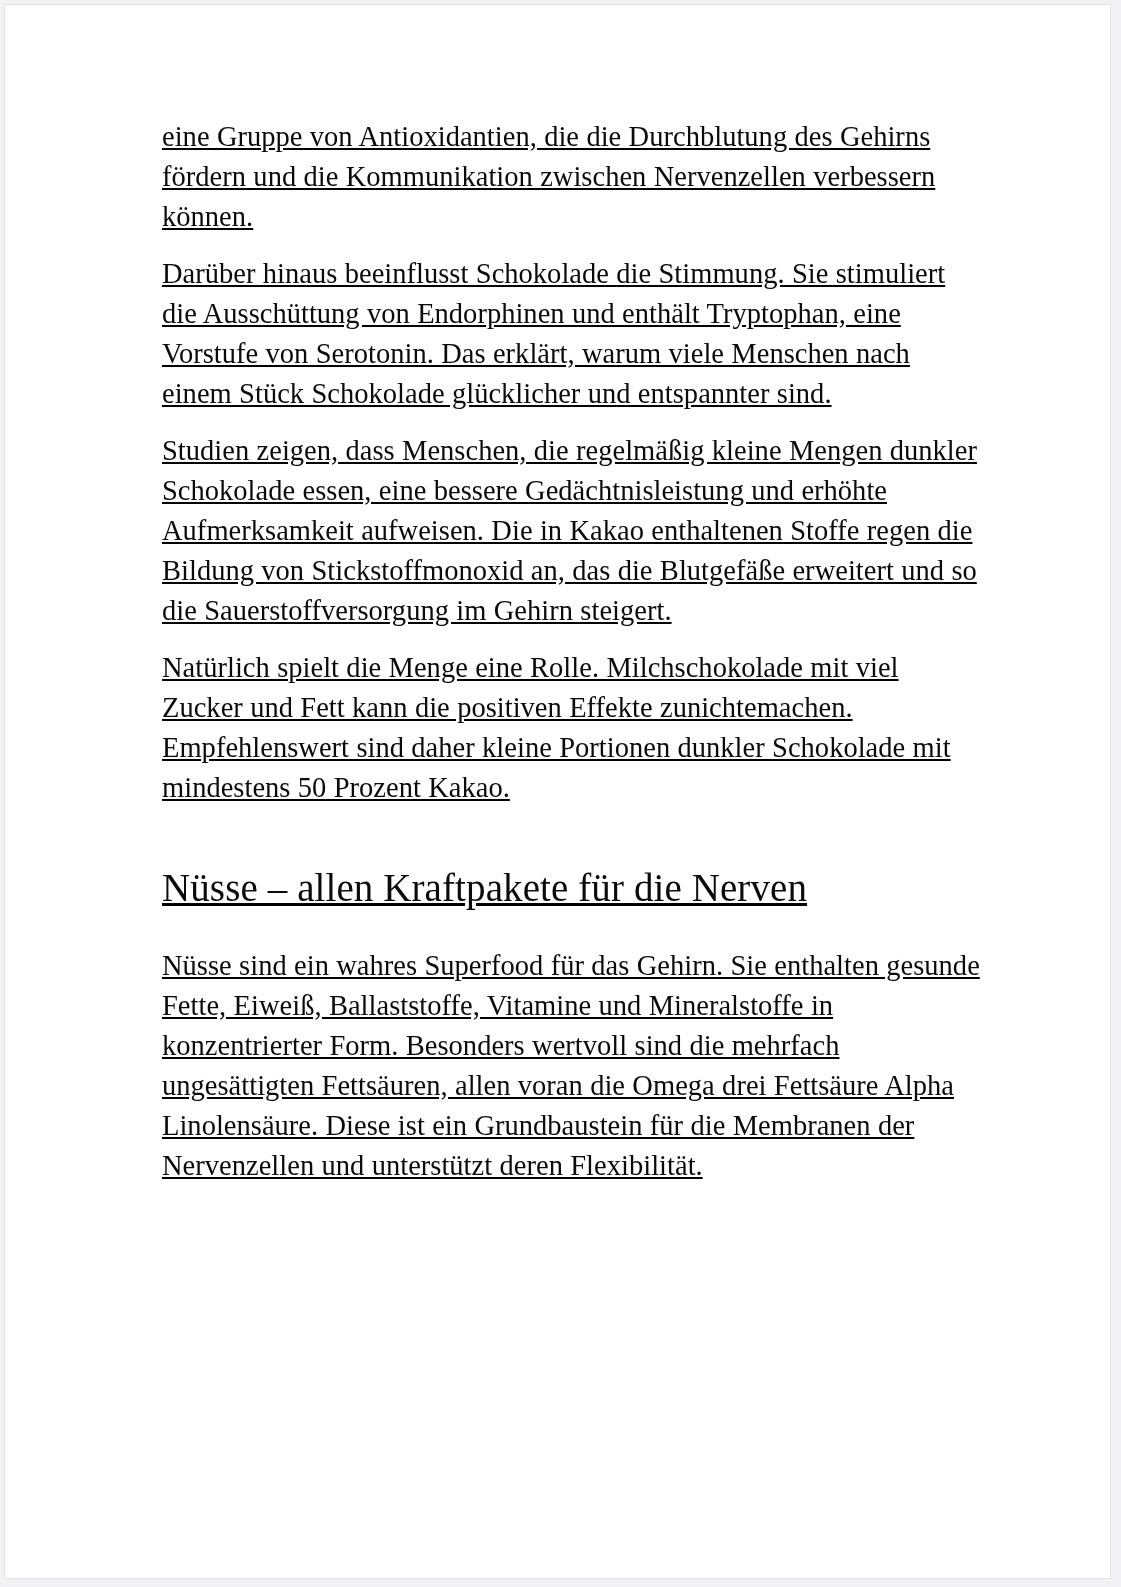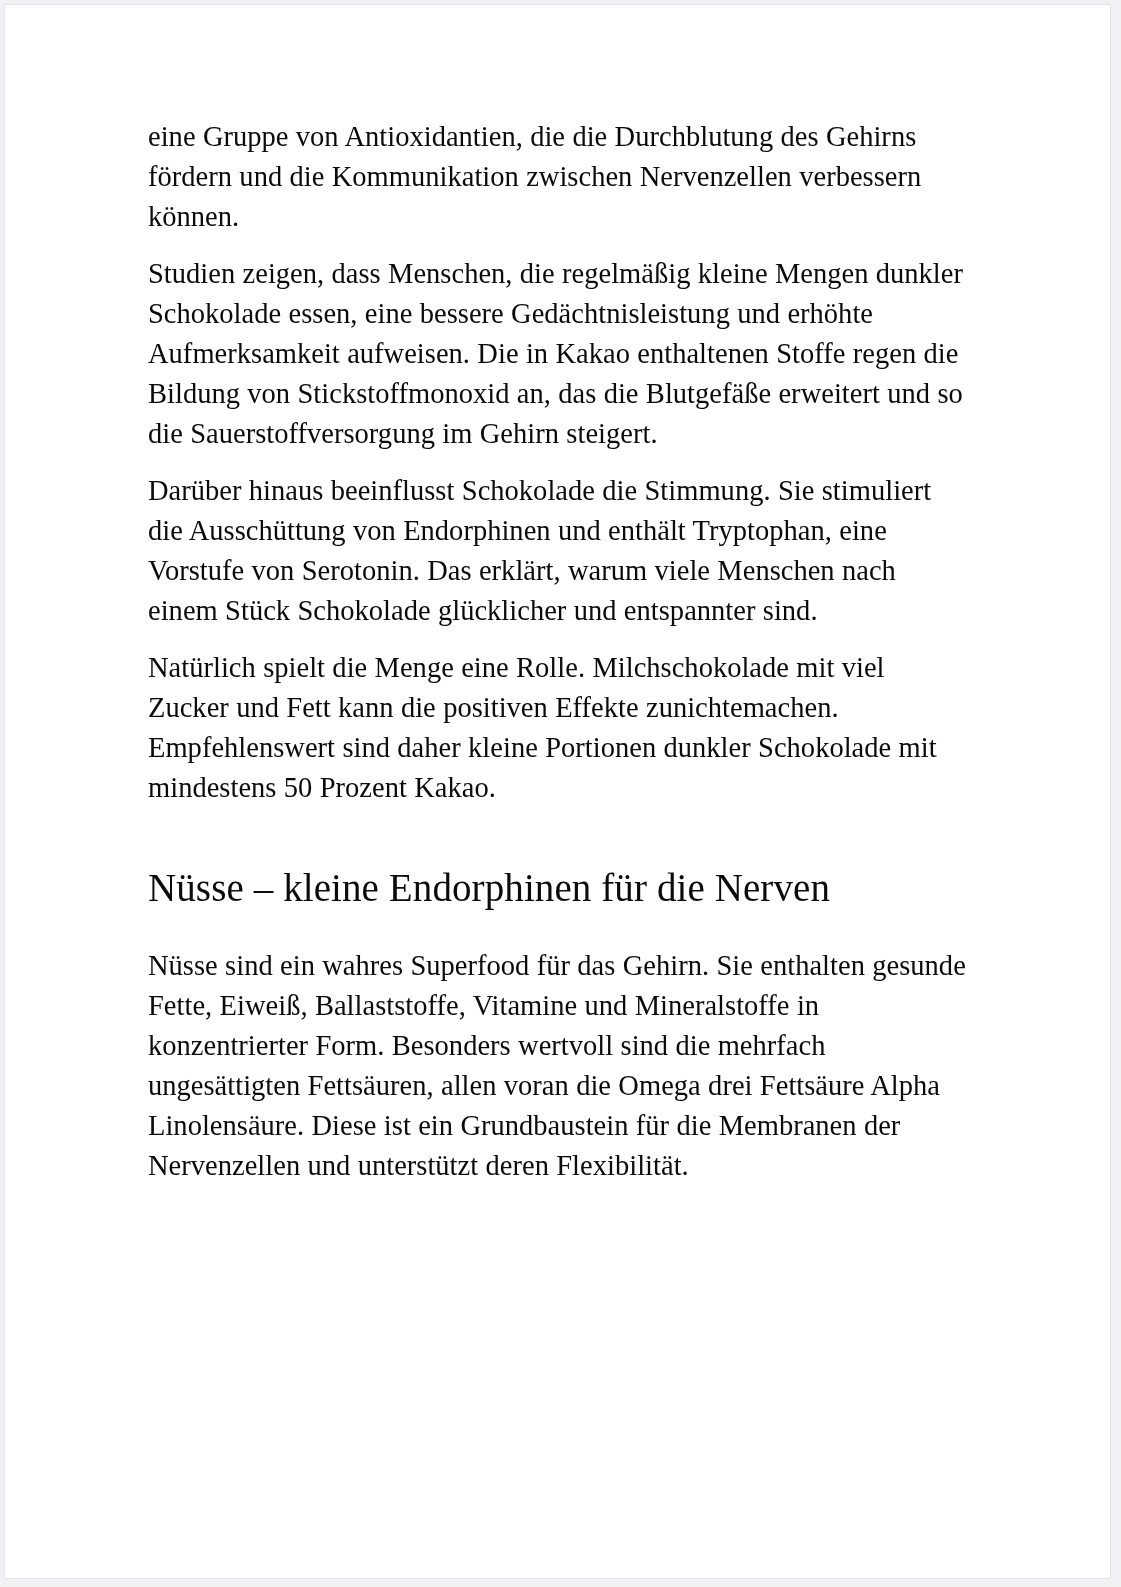--- a/index.html
+++ b/index.html
@@ -22,23 +22,24 @@
     width: 1107px;
     height: 1575px;
     background: #ffffff;
     border: 1px solid #e4e4e7;
     box-sizing: border-box;
     overflow: hidden;
   }
 
   .page-body {
     position: absolute;
-    left: 143px;
+    left: 157px;
     top: 112px;
     width: 820px;
+    text-decoration: underline;
   }
 
   .para {
     font-size: 28.5px;
     line-height: 40px;
     color: #0b0b0b;
     margin: 0 0 17px 0;
     font-weight: 400;
     text-align: left;
     letter-spacing: 0.02px;
@@ -65,26 +66,26 @@
   }
 </style>
 </head>
 <body>
 
 <div class="page">
   <div class="page-body">
 
     <p class="para">eine Gruppe von Antioxidantien, die die Durchblutung des Gehirns fördern und die Kommunikation zwischen Nervenzellen verbessern können.</p>
 
+    <p class="para">Darüber hinaus beeinflusst Schokolade die Stimmung. Sie stimuliert die Ausschüttung von Endorphinen und enthält Tryptophan, eine Vorstufe von Serotonin. Das erklärt, warum viele Menschen nach einem Stück Schokolade glücklicher und entspannter sind.</p>
+
     <p class="para">Studien zeigen, dass Menschen, die regelmäßig kleine Mengen dunkler Schokolade essen, eine bessere Gedächtnisleistung und erhöhte Aufmerksamkeit aufweisen. Die in Kakao enthaltenen Stoffe regen die Bildung von Stickstoffmonoxid an, das die Blutgefäße erweitert und so die Sauerstoffversorgung im Gehirn steigert.</p>
-
-    <p class="para">Darüber hinaus beeinflusst Schokolade die Stimmung. Sie stimuliert die Ausschüttung von Endorphinen und enthält Tryptophan, eine Vorstufe von Serotonin. Das erklärt, warum viele Menschen nach einem Stück Schokolade glücklicher und entspannter sind.</p>
 
     <p class="para">Natürlich spielt die Menge eine Rolle. Milchschokolade mit viel Zucker und Fett kann die positiven Effekte zunichtemachen. Empfehlenswert sind daher kleine Portionen dunkler Schokolade mit mindestens 50 Prozent Kakao.</p>
 
     <div class="heading-block">
-      <h2 class="section-heading">Nüsse – kleine Endorphinen für die Nerven</h2>
+      <h2 class="section-heading">Nüsse – allen Kraftpakete für die Nerven</h2>
     </div>
 
     <p class="para">Nüsse sind ein wahres Superfood für das Gehirn. Sie enthalten gesunde Fette, Eiweiß, Ballaststoffe, Vitamine und Mineralstoffe in konzentrierter Form. Besonders wertvoll sind die mehrfach ungesättigten Fettsäuren, allen voran die Omega drei Fettsäure Alpha Linolensäure. Diese ist ein Grundbaustein für die Membranen der Nervenzellen und unterstützt deren Flexibilität.</p>
 
   </div>
 </div>
 
 </body></html>

